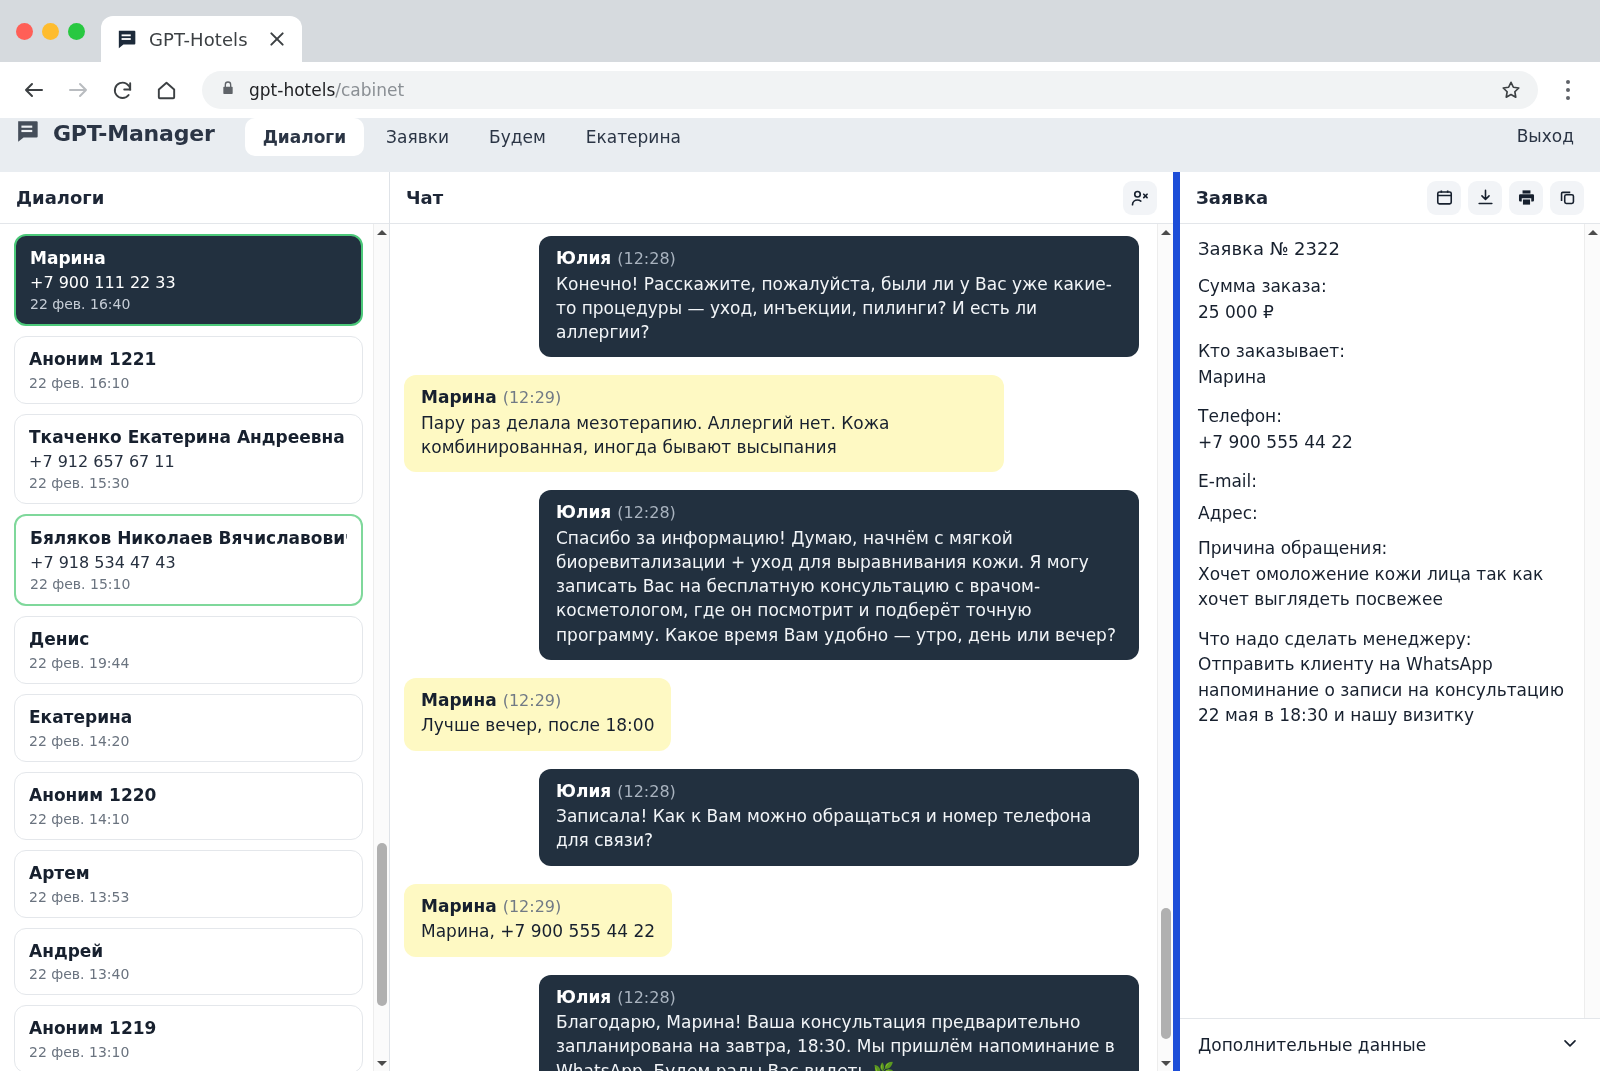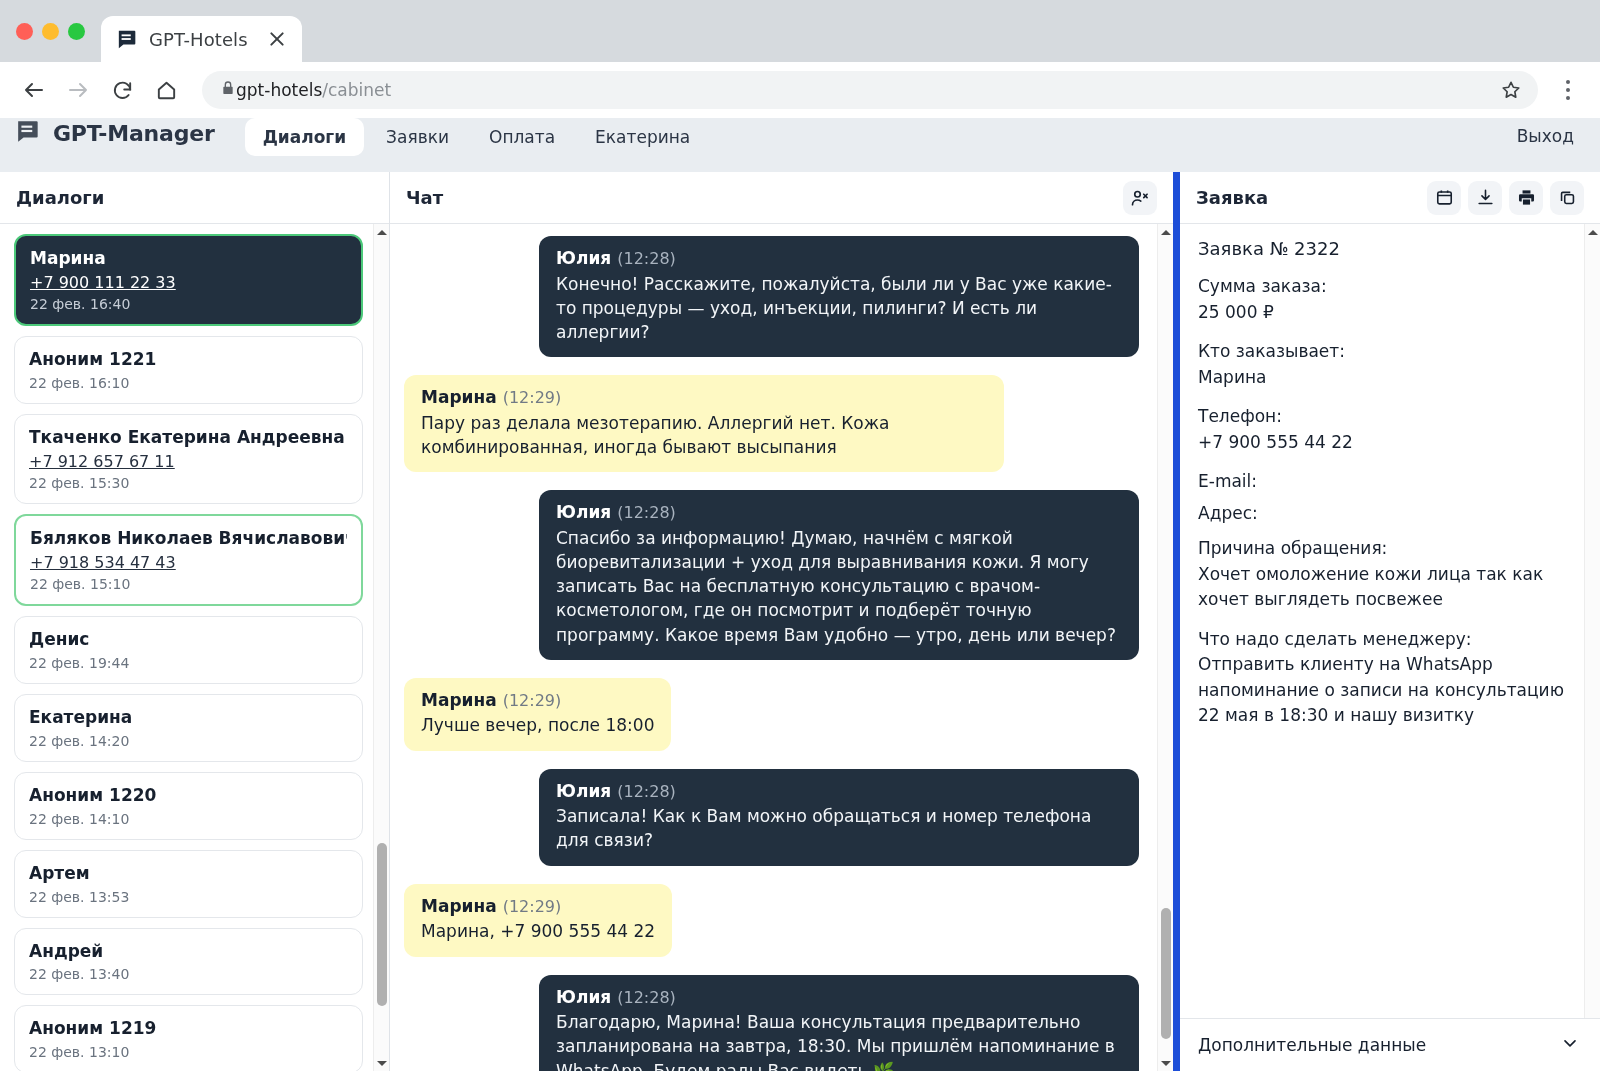--- a/index.html
+++ b/index.html
@@ -45,21 +45,21 @@
     height: 56px; background: #fff; display: flex; align-items: center;
     padding: 0 18px 0 14px; gap: 4px;
   }
   .nav-btn {
     width: 40px; height: 40px; display: flex; align-items: center; justify-content: center;
     border-radius: 50%; flex: 0 0 40px;
   }
   .omnibox {
     flex: 1; height: 38px; background: #f1f3f4; border-radius: 19px;
     display: flex; align-items: center; padding: 0 16px 0 18px; margin-left: 12px;
-    gap: 0;
+    gap: 13px;
   }
   .omnibox .url { font-size: 17px; color: #202124; white-space: nowrap; }
   .omnibox .url .host { color: #202124; }
   .omnibox .url .path { color: #8a8f94; }
   .omni-right { margin-left: auto; display: flex; align-items: center; }
   .menu-dots { width: 28px; height: 40px; display:flex; flex-direction: column; align-items: center; justify-content: center; gap: 4px; margin-left: 12px; }
   .menu-dots i { width: 4px; height: 4px; border-radius: 50%; background: #5f6368; display: block; }
 
   
   .app { flex: 1; display: flex; flex-direction: column; background: #fff; overflow: hidden; }
@@ -101,21 +101,21 @@
   }
   .dialog-card {
     border: 1px solid #e4e7eb; border-radius: 12px; background: #fff;
     padding: 11px 14px 12px; margin-bottom: 10px;
   }
   .dialog-card.selected {
     background: #22303f; border: 2px solid #4cc97a;
   }
   .dialog-card.outlined { border: 2px solid #7fd89b; }
   .d-name { font-size: 17px; font-weight: bold; color: #17202e; line-height: 1.35; white-space: nowrap; overflow: hidden; }
-  .d-phone { font-size: 16px; color: #26303f; margin-top: 3px; text-decoration: underline; }
+  .d-phone { font-size: 16px; color: #26303f; margin-top: 3px; }
   .d-time { font-size: 14px; color: #6a737f; margin-top: 4px; }
   .dialog-card.selected .d-name,
   .dialog-card.selected .d-phone { color: #fff; }
   .dialog-card.selected .d-time { color: #c6cdd6; }
 
   
   .col-chat { flex: 1 1 auto; min-width: 0; border-right: 7px solid #1d4ed8; }
   .chat-scroll { flex: 1; min-height: 0; overflow: hidden; position: relative; padding: 12px 34px 0 14px; }
   .msg-row { display: flex; margin-bottom: 18px; }
   .msg-row.in { justify-content: flex-start; }
@@ -236,21 +236,21 @@
             <rect x="5" y="7" width="10" height="2" fill="#eef1f4"></rect>
             <rect x="5" y="11" width="10" height="2" fill="#eef1f4"></rect>
           </svg>
         </span>
         <span class="brand-name">GPT-Manager</span>
       </div>
 
       <div class="nav">
         <span class="nav-item active">Диалоги</span>
         <span class="nav-item">Заявки</span>
-        <span class="nav-item">Оплата</span>
+        <span class="nav-item">Будем</span>
         <span class="nav-item">Екатерина</span>
       </div>
 
       <span class="logout">Выход</span>
     </div>
 
     <div class="panes">
 
       <div class="pane col-dialogs">
         <div class="pane-head">

